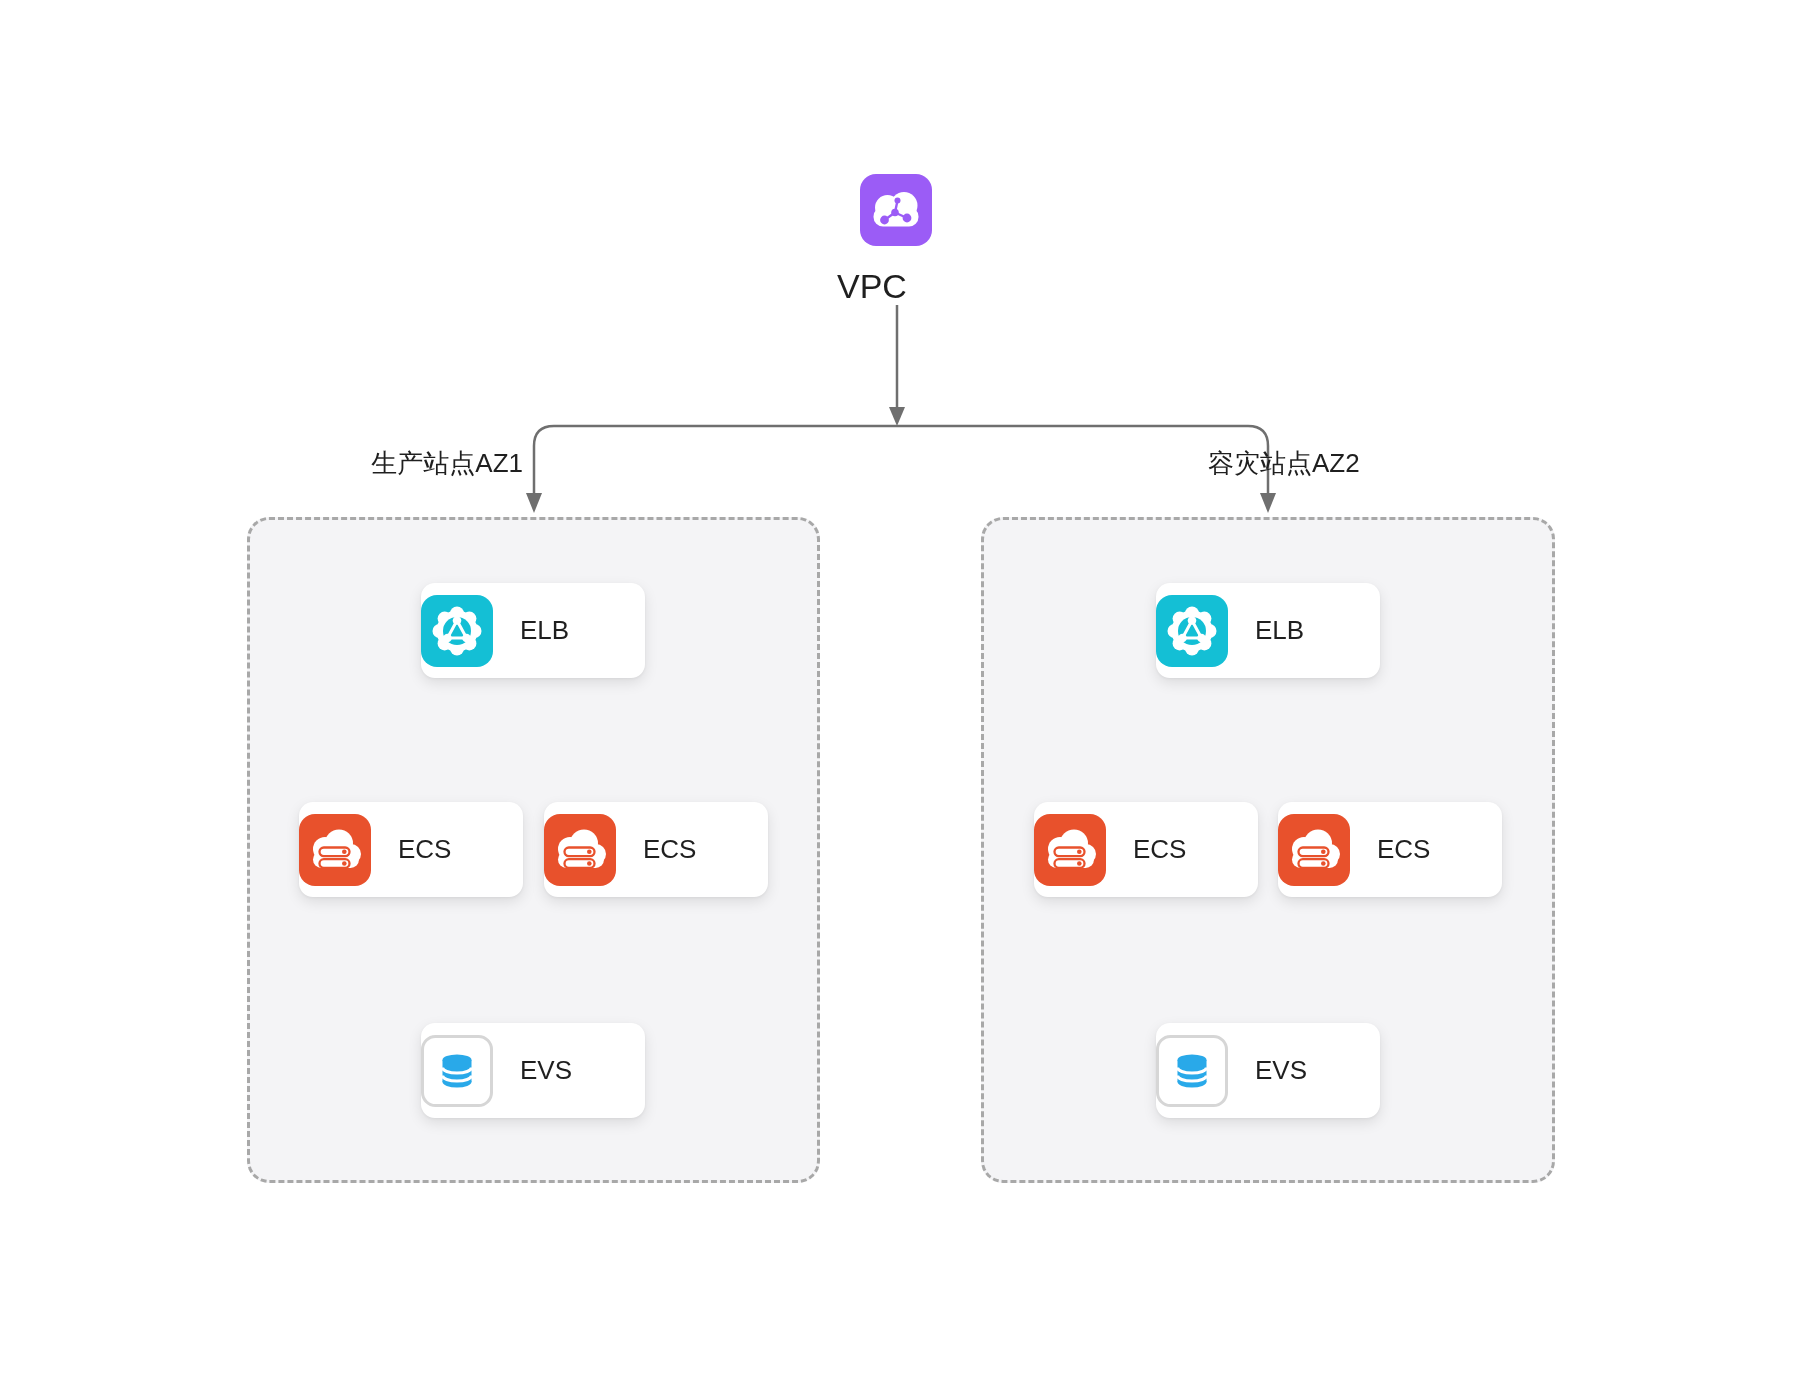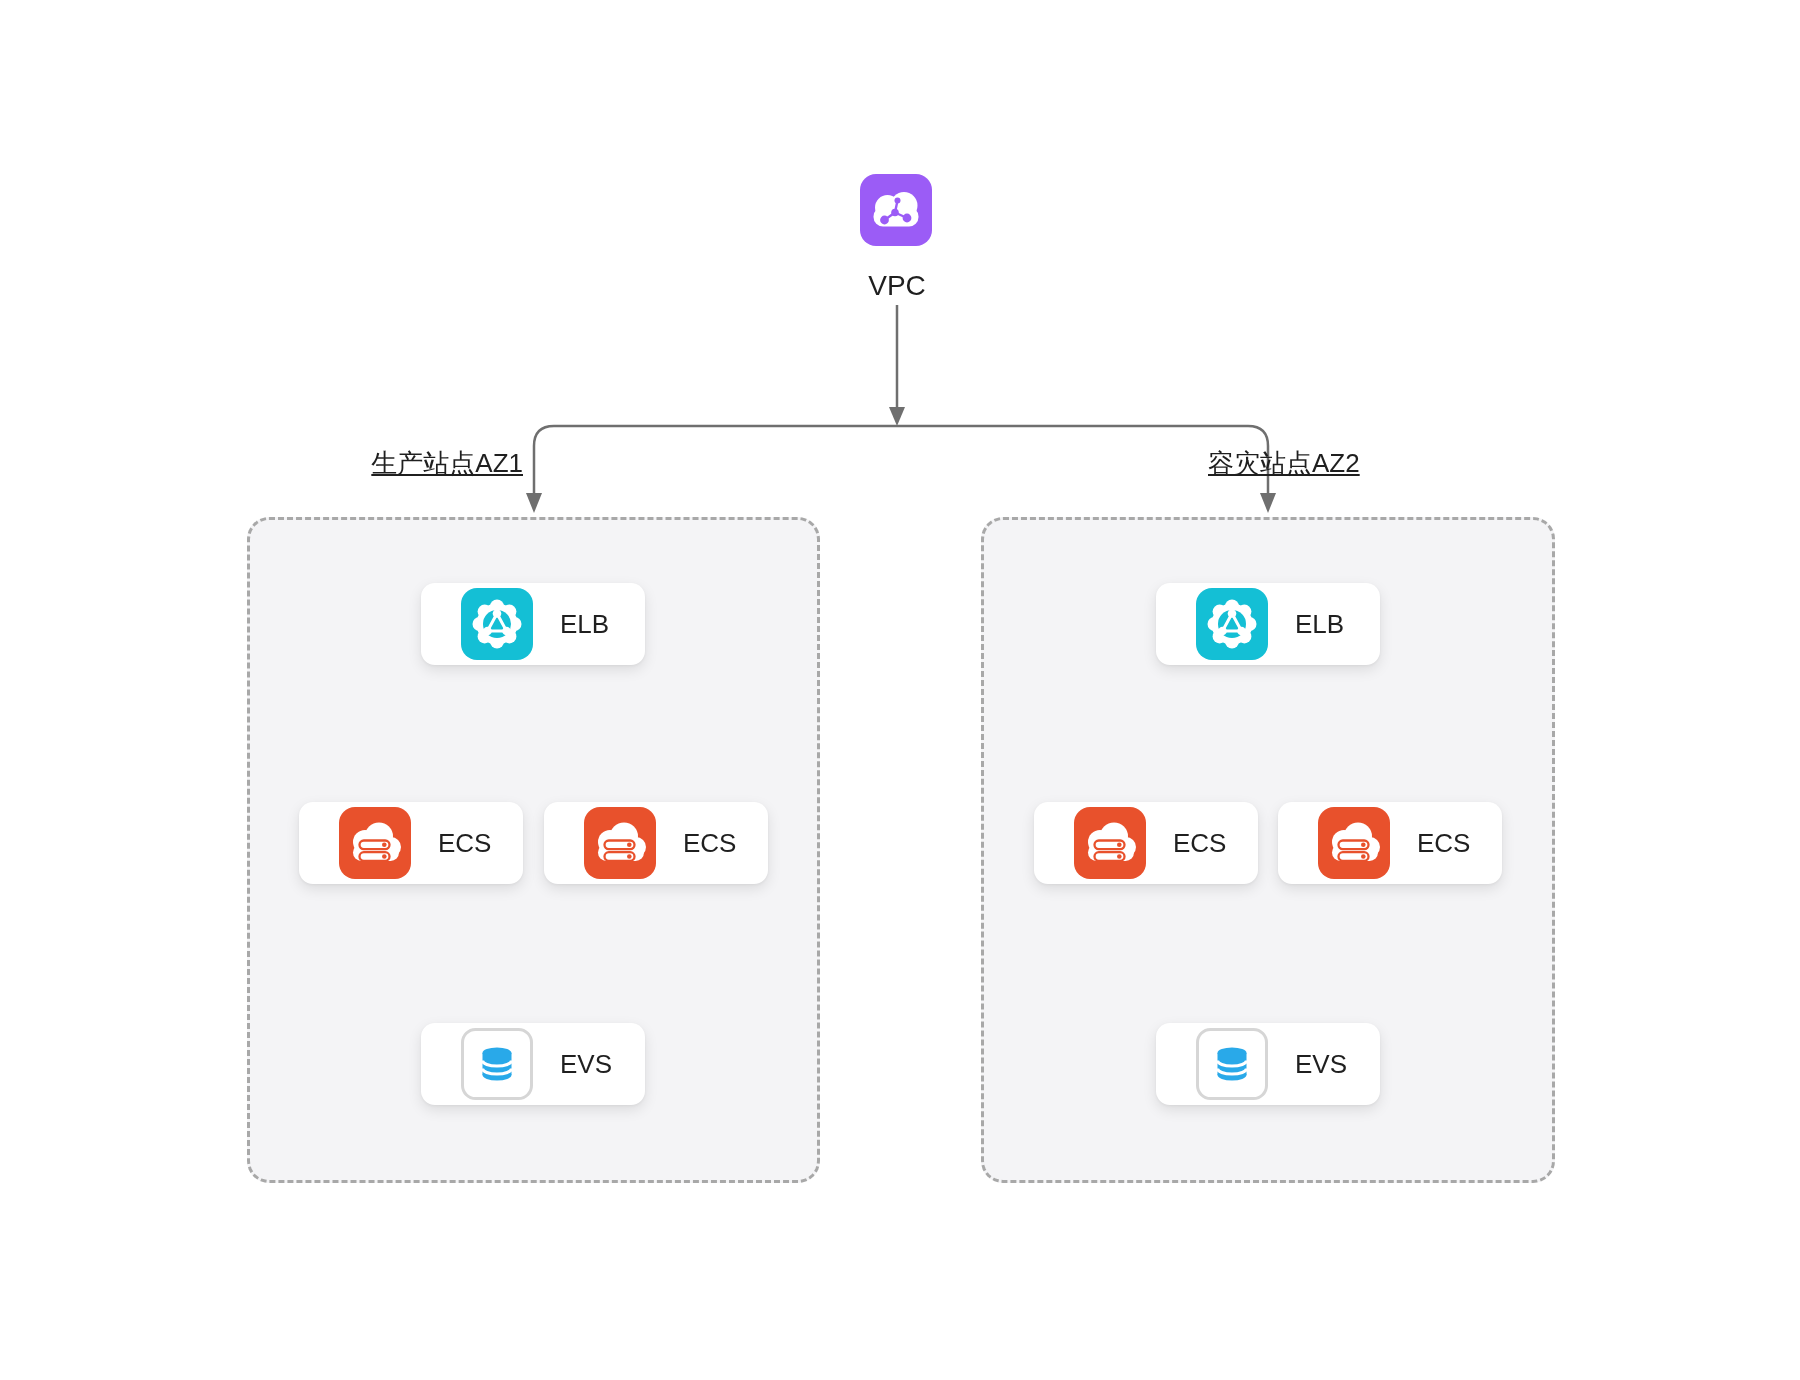--- a/index.html
+++ b/index.html
@@ -12,35 +12,35 @@
   .arrowhead{fill:var(--c-line,#6F6F6F);stroke:none;}
 
   .zone{
     position:absolute;width:573px;height:666px;top:517px;
     background:var(--c-zoneFill,#F4F4F6);
     border:3px dashed var(--c-zoneBorder,#A8A8A8);
     border-radius:22px;box-sizing:border-box;
   }
   .zone-label{
     position:absolute;top:448px;font-size:26px;line-height:30px;
-    color:var(--c-text,#1F1F1F);white-space:nowrap;text-decoration:underline;
+    color:var(--c-text,#1F1F1F);white-space:nowrap;
   }
   #zone-label-az1{left:300px;width:223px;text-align:right;}
   #zone-label-az2{left:1208px;}
 
   .node-root{position:absolute;left:860px;top:174px;width:72px;height:72px;}
   .root-label{
-    position:absolute;left:837px;top:271px;width:120px;text-align:center;
-    font-size:28px;line-height:30px;
+    position:absolute;left:837px;top:271px;width:120px;
+    font-size:34px;line-height:30px;
   }
 
   .card{
-    position:absolute;width:224px;height:82px;background:var(--c-cardBg,#FFFFFF);
+    position:absolute;width:224px;height:95px;background:var(--c-cardBg,#FFFFFF);
     border-radius:14px;box-shadow:0 5px 14px rgba(0,0,0,0.10),0 1px 3px rgba(0,0,0,0.05);
-    display:flex;align-items:center;padding-left:40px;box-sizing:border-box;
+    display:flex;align-items:center;box-sizing:border-box;
   }
   .card .icon{width:72px;height:72px;flex:0 0 72px;display:block;}
   .card-label{margin-left:27px;font-size:26px;color:var(--c-text,#1F1F1F);}
 
   .f-elb{fill:var(--c-elb,#14BFD5);}
   .f-ecs{fill:var(--c-ecs,#E8512C);}
   .s-ecs{stroke:var(--c-ecs,#E8512C);}
   .f-evs{fill:var(--c-evs,#29A9E9);}
   .f-vpc{fill:var(--c-vpc,#9B5CF6);}
   .s-vpc{stroke:var(--c-vpc,#9B5CF6);}

